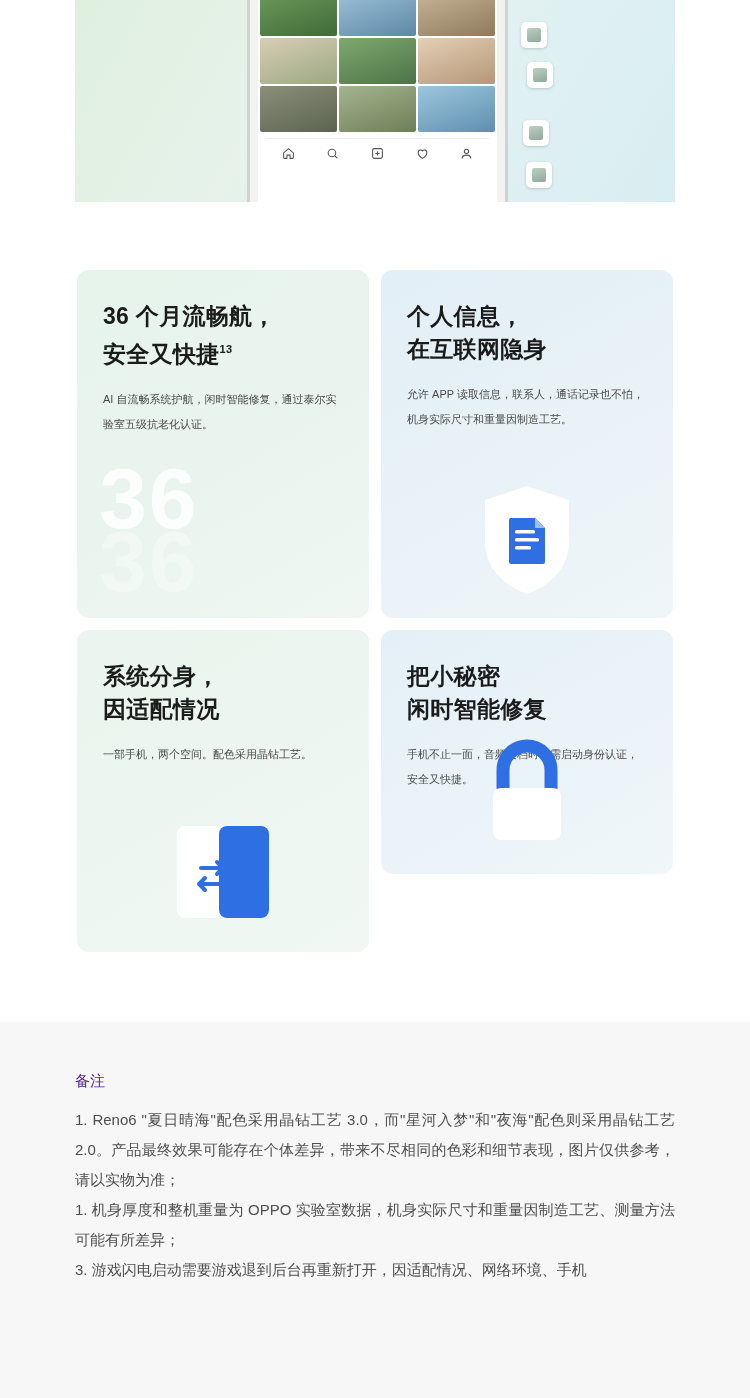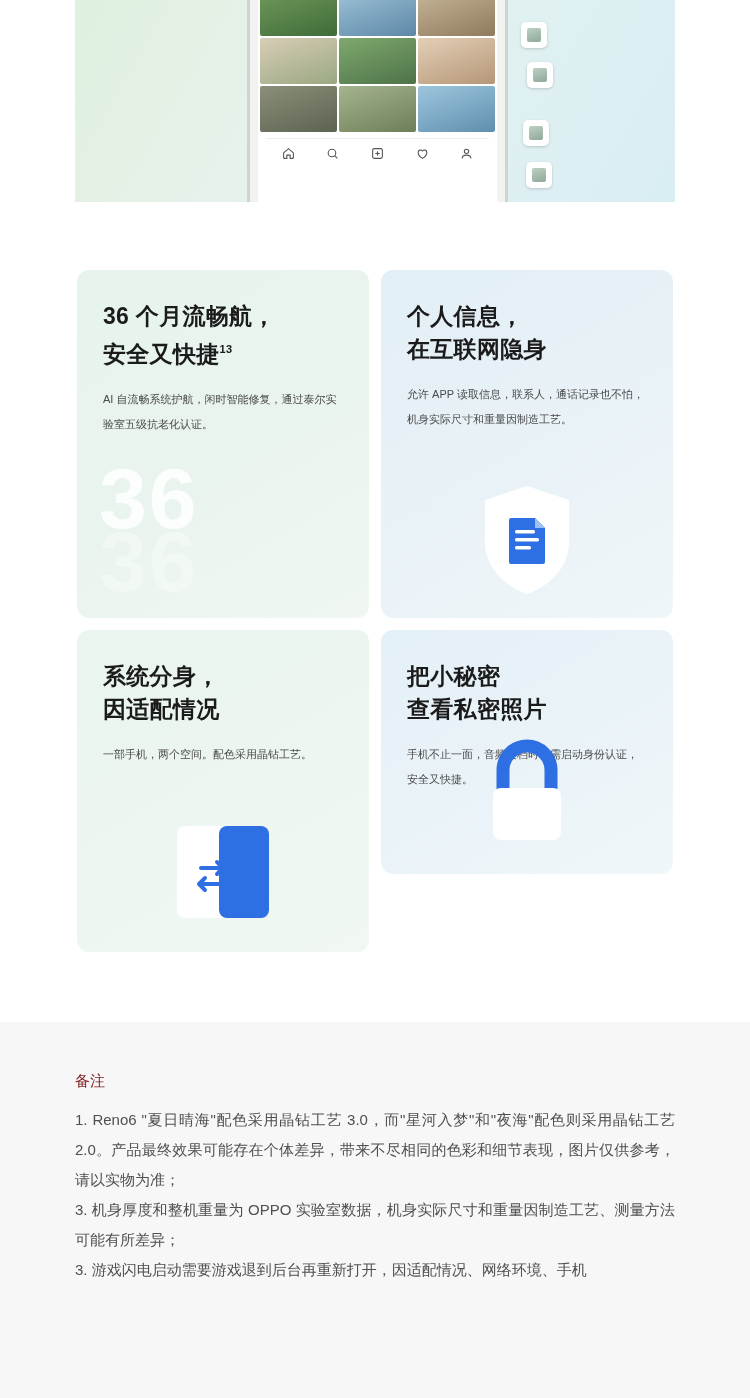--- a/index.html
+++ b/index.html
@@ -172,21 +172,21 @@
     padding: 50px 0 0;
     min-height: 330px;
   }
   .notes {
     width: 600px;
     margin: 0 auto;
     padding: 0 2px;
   }
   .notes-title {
     font-size: 15px;
-    color: #7f1d1d;
+    color: #4c1d95;
     margin: 0 0 14px;
     font-weight: normal;
   }
   .note {
     font-size: 15px;
     line-height: 30px;
     color: #4f4f4f;
     margin: 0;
     text-align: justify;
   }
@@ -297,33 +297,33 @@
         <rect x="44" y="4" width="50" height="92" rx="8" fill="#2f6fe4"></rect>
         <path d="M26 46 h20 M42 40 l6 6 -6 6" stroke="#2f6fe4" stroke-width="4" fill="none" stroke-linecap="round" stroke-linejoin="round"></path>
         <path d="M46 62 h-20 M30 56 l-6 6 6 6" stroke="#2f6fe4" stroke-width="4" fill="none" stroke-linecap="round" stroke-linejoin="round"></path>
       </svg>
     </div>
   </div>
 
   <div class="card blue2">
     <h3>
       <span>把小秘密</span><br>
-      <span>查看私密照片</span>
+      <span>闲时智能修复</span>
     </h3>
     <p>手机不止一面，音频文档时，需启动身份认证，安全又快捷。</p>
     <div class="card-icon icon-lock">
       <svg width="96" height="108" viewBox="0 0 96 108">
         <path d="M24 52 V34 a24 24 0 0 1 48 0 V52" stroke="#2f6fe4" stroke-width="13" fill="none" stroke-linecap="round"></path>
         <rect x="14" y="52" width="68" height="52" rx="8" fill="#ffffff"></rect>
       </svg>
     </div>
   </div>
 
 </div>
 
 <div class="notes-wrap">
   <div class="notes">
     <div class="notes-title">备注</div>
     <p class="note">1. Reno6 "夏日晴海"配色采用晶钻工艺 3.0，而"星河入梦"和"夜海"配色则采用晶钻工艺 2.0。产品最终效果可能存在个体差异，带来不尽相同的色彩和细节表现，图片仅供参考，请以实物为准；</p>
-    <p class="note">3. 机身厚度和整机重量为 OPPO 实验室数据，机身实际尺寸和重量因制造工艺、测量方法可能有所差异；</p>
+    <p class="note">1. 机身厚度和整机重量为 OPPO 实验室数据，机身实际尺寸和重量因制造工艺、测量方法可能有所差异；</p>
     <p class="note">3. 游戏闪电启动需要游戏退到后台再重新打开，因适配情况、网络环境、手机</p>
   </div>
 </div>
 
 </body></html>

